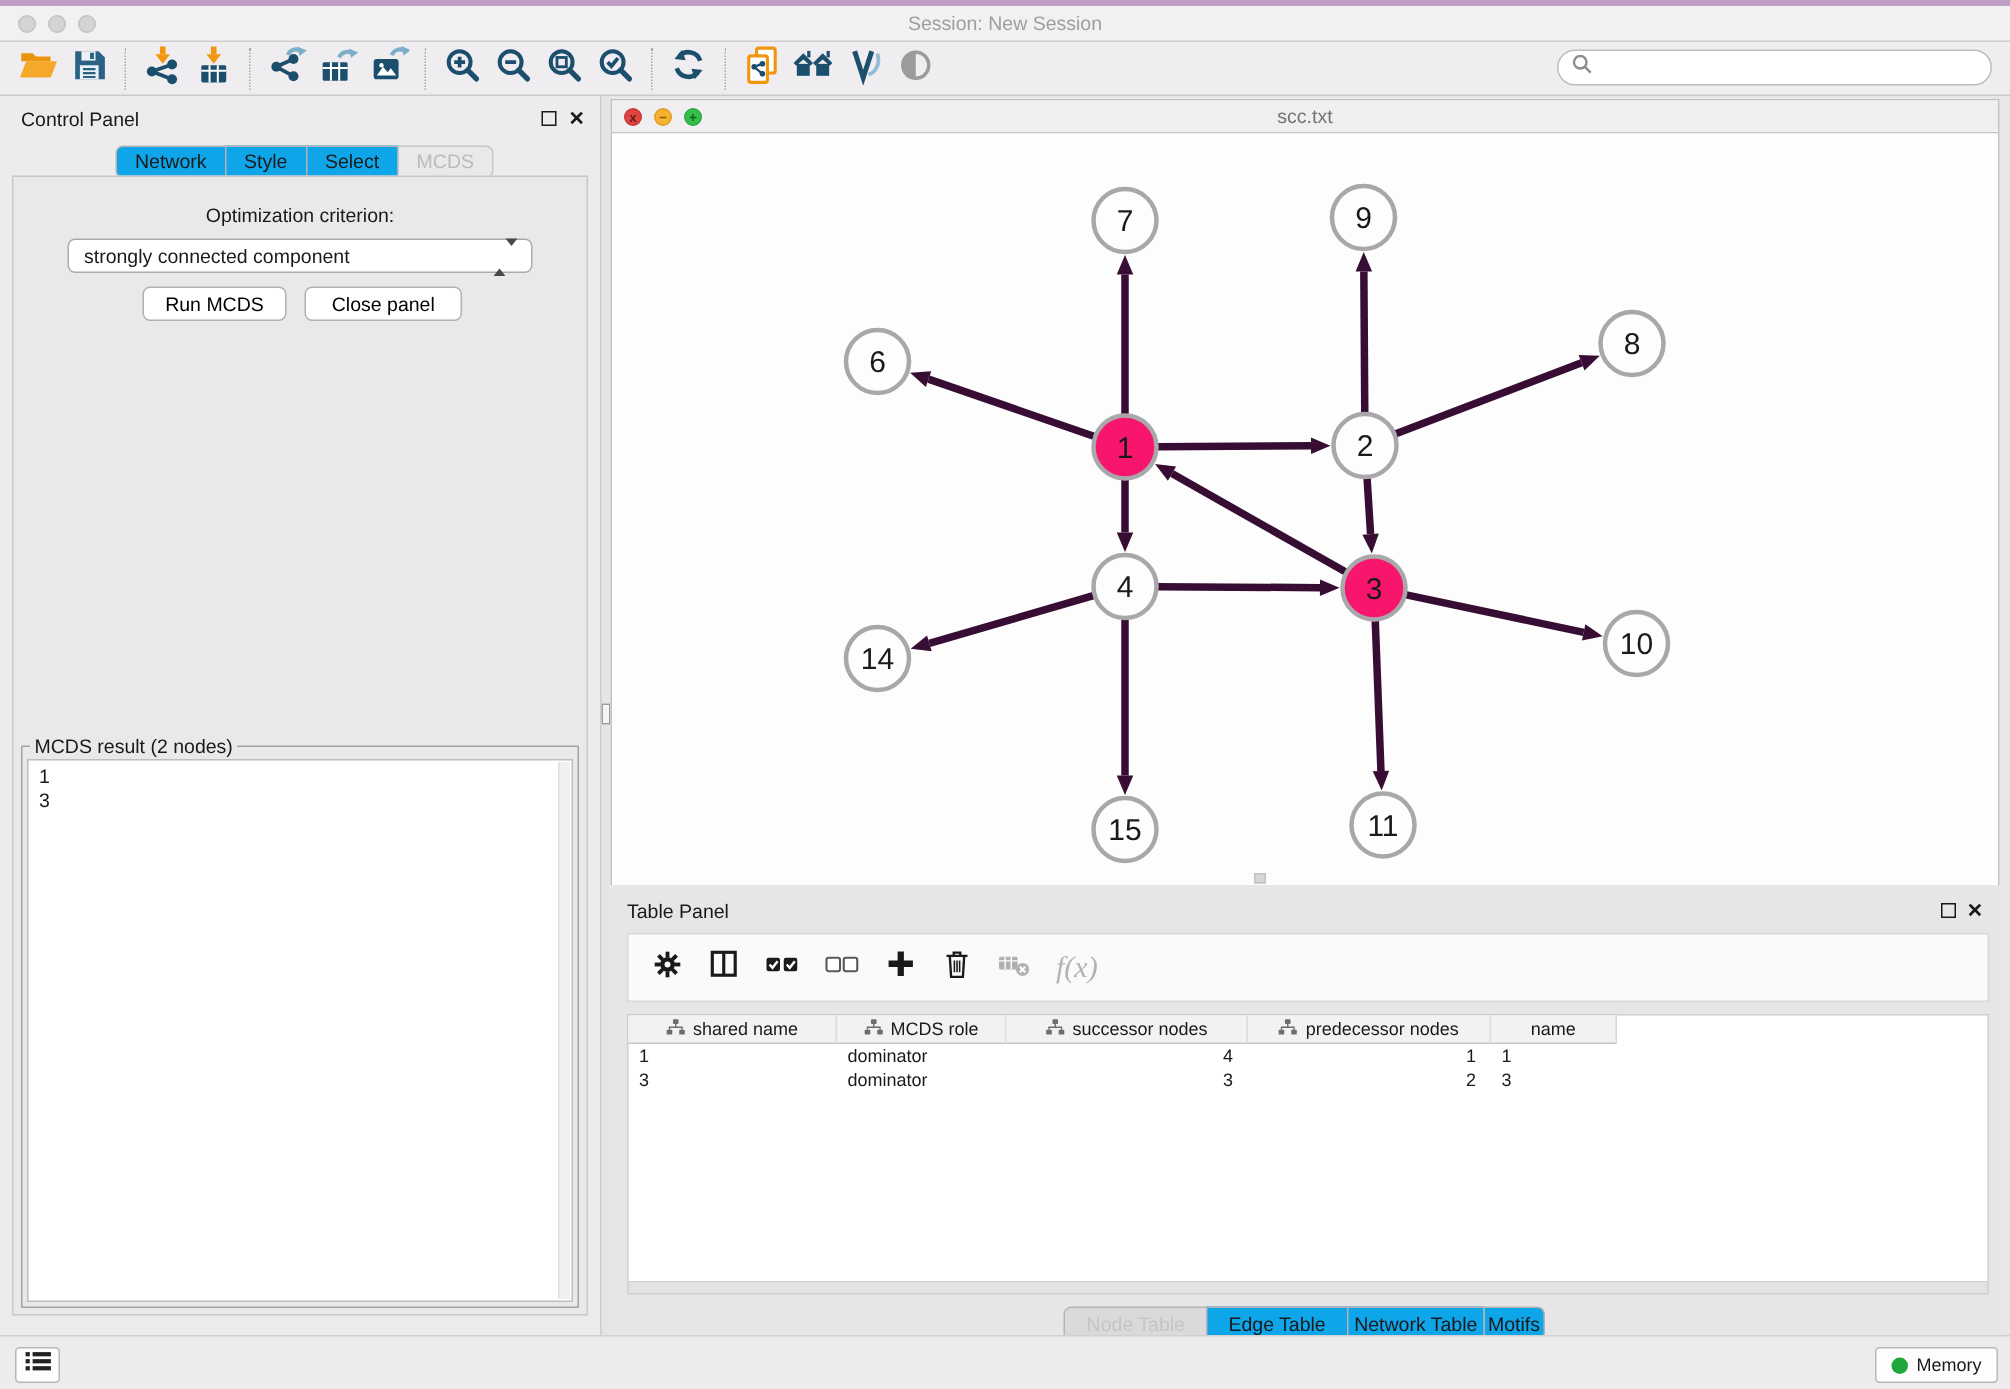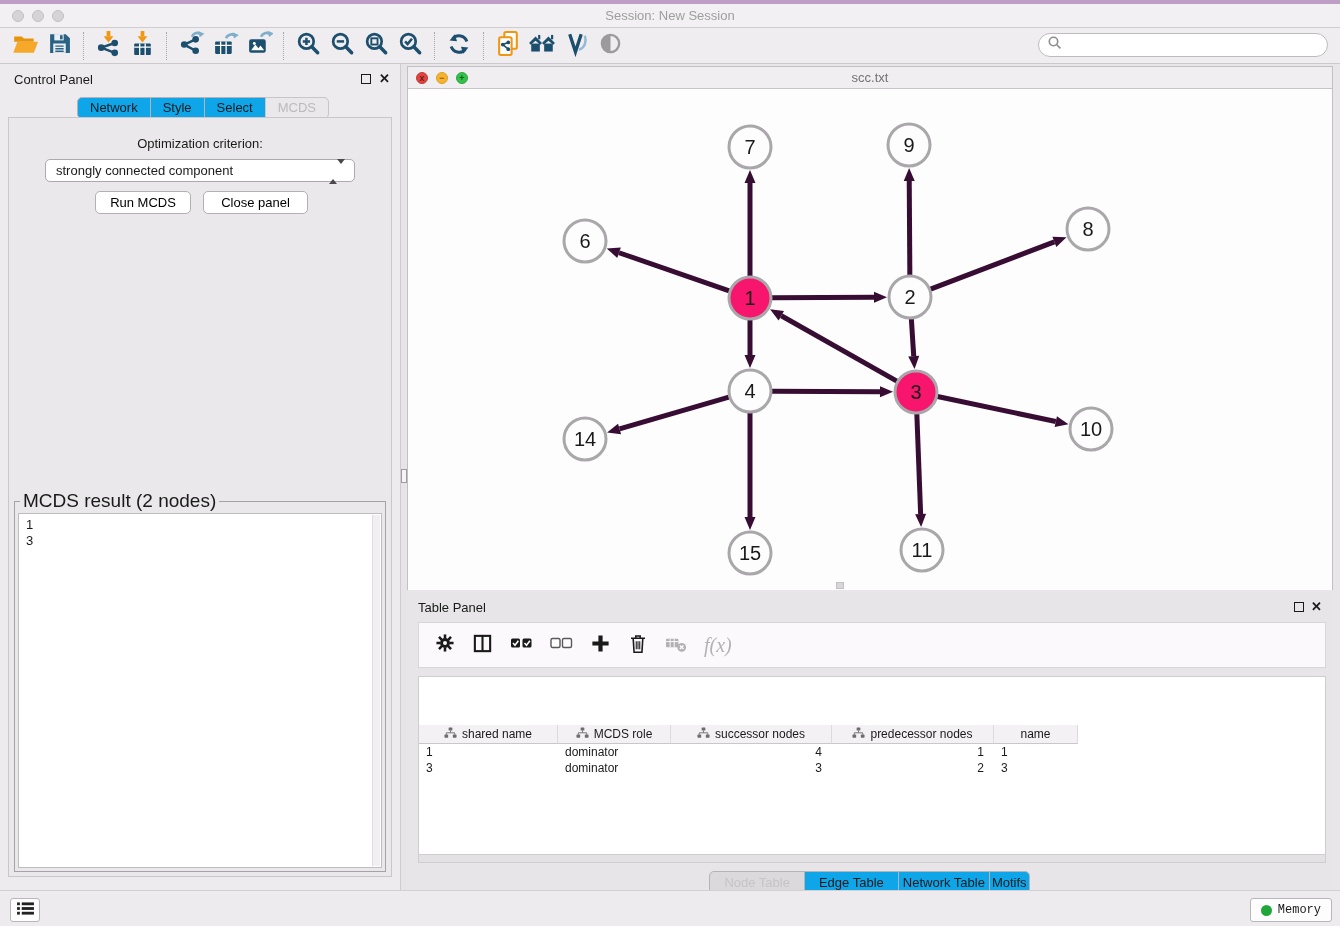--- a/index.html
+++ b/index.html
@@ -33,21 +33,21 @@
   .cp-content { position:absolute; left:8px; top:53px; width:384px; height:760px; background:#EAE8EA; border:1px solid #C9C7C9; }
   .opt-label { position:absolute; left:0; right:0; top:18px; text-align:center; font-size:13px; }
   .dropdown { position:absolute; left:36px; top:41px; width:310px; height:23px; background:#FFFFFF; border:1px solid #ACAAAC; border-radius:5px; font-size:13px; display:flex; align-items:center; padding-left:10px; }
   .stepper { position:absolute; right:9px; top:4px; }
   .stepper .up { width:0; height:0; border-left:4px solid transparent; border-right:4px solid transparent; border-bottom:5px solid #4A484A; margin-bottom:3px; }
   .stepper .dn { width:0; height:0; border-left:4px solid transparent; border-right:4px solid transparent; border-top:5px solid #4A484A; }
   .cp-btn { position:absolute; top:73px; height:23px; background:#FFFFFF; border:1px solid #B2B0B2; border-radius:5px; font-size:13px; font-family:"Liberation Sans",sans-serif; }
   .btn-run { left:86px; width:96px; }
   .btn-close { left:194px; width:105px; }
   .mcds-fieldset { position:absolute; left:5px; top:372px; width:372px; height:382px; border:1px solid #A5A3A5; background:#EAE8EA; }
-  .mcds-legend { font-size:19px; padding:0 3px; margin-left:5px; background:#EAE8EA; }
+  .mcds-legend { font-size:13px; padding:0 3px; margin-left:5px; background:#EAE8EA; }
   .result-box { position:absolute; left:3px; right:3px; top:1px; bottom:3px; background:#FFFFFF; border:1px solid #BFBDBF; }
   .result-text { font-size:13px; line-height:16px; padding:3px 0 0 7px; white-space:pre; }
   .result-scroll { position:absolute; right:1px; top:1px; bottom:1px; width:8px; background:#F1EFF1; border-left:1px solid #E0DEE0; }
 
   
   .v-splitter { position:absolute; left:400px; top:64px; width:7px; height:826px; background:#E6E4E6; border-left:1px solid #CDCBCD; }
   .v-handle { position:absolute; left:0px; top:405px; width:6px; height:14px; background:#F5F3F5; border:1px solid #9E9C9E; }
 
   
   .net-window { position:absolute; left:407px; top:66px; width:926px; height:524px; background:#FDFDFD; border:1px solid #C2C0C2; }
@@ -58,32 +58,32 @@
   .dot.yel { left:28px; background:#F7B230; border:1px solid #DD9F27; color:rgba(110,70,0,.8); }
   .dot.grn { left:48px; background:#35C04B; border:1px solid #2CA83F; color:rgba(0,70,10,.75); }
   .net-canvas { position:absolute; left:0; top:22px; width:924px; height:501px; background:#FDFDFD; }
   .canvas-handle { position:absolute; left:428px; bottom:1px; width:8px; height:7px; background:#D8D6D8; border:1px solid #C2C0C2; }
 
   
   .table-panel { position:absolute; left:407px; top:592px; width:926px; height:296px; background:#E7E5E7; }
   .tp-toolbar { position:absolute; left:11px; right:7px; top:30px; height:46px; background:#FBF9FB; border:1px solid #D8D6D8; display:flex; align-items:center; gap:17px; padding-left:16px; }
   .fx { font-family:"Liberation Serif", serif; font-style:italic; font-size:20px; color:#B4B2B4; }
   .tp-table { position:absolute; left:11px; right:7px; top:84px; height:179px; background:#FFFFFF; border:1px solid #CFCDCF; }
-  .tp-header { display:flex; height:19px;margin-top:48px; }
+  .tp-header { display:flex; height:19px; }
   .th-cell { background:#F3F1F3; border-right:1px solid #DCDADC; border-bottom:1px solid #C9C7C9; font-size:12px; display:flex; align-items:center; justify-content:center; gap:5px; overflow:hidden; }
   .tp-row { display:flex; height:16px; font-size:12px; }
   .td-cell { overflow:hidden; white-space:nowrap; line-height:16px; }
   .tp-tabs { position:absolute; left:0; right:0; top:279px; display:flex; justify-content:center; }
   .tp-strip { position:absolute; left:11px; right:7px; top:263px; height:8px; background:#E3E1E3; border:1px solid #D0CED0; border-top:none; }
 
   
   .status-bar { position:absolute; left:0; top:890px; width:1340px; height:36px; background:#EDEBED; border-top:1px solid #D2D0D2; }
   .sb-btn { position:absolute; top:7px; height:24px; background:#FDFDFD; border:1px solid #B9B7B9; border-radius:3px; display:flex; align-items:center; justify-content:center; }
   .sb-list { left:10px; width:30px; }
-  .sb-mem { right:8px; padding:0 10px; gap:6px; font-size:12px;font-family:Liberation Mono, monospace; }
+  .sb-mem { right:8px; padding:0 10px; gap:6px; font-size:12px; }
   .mem-dot { width:11px; height:11px; border-radius:50%; background:#1FA73C; }
 </style>
 </head>
 <body>
 
 <div class="purple-strip"></div>
 <div class="titlebar">
   <div class="traffic t1"></div>
   <div class="traffic t2"></div>
   <div class="traffic t3"></div>

